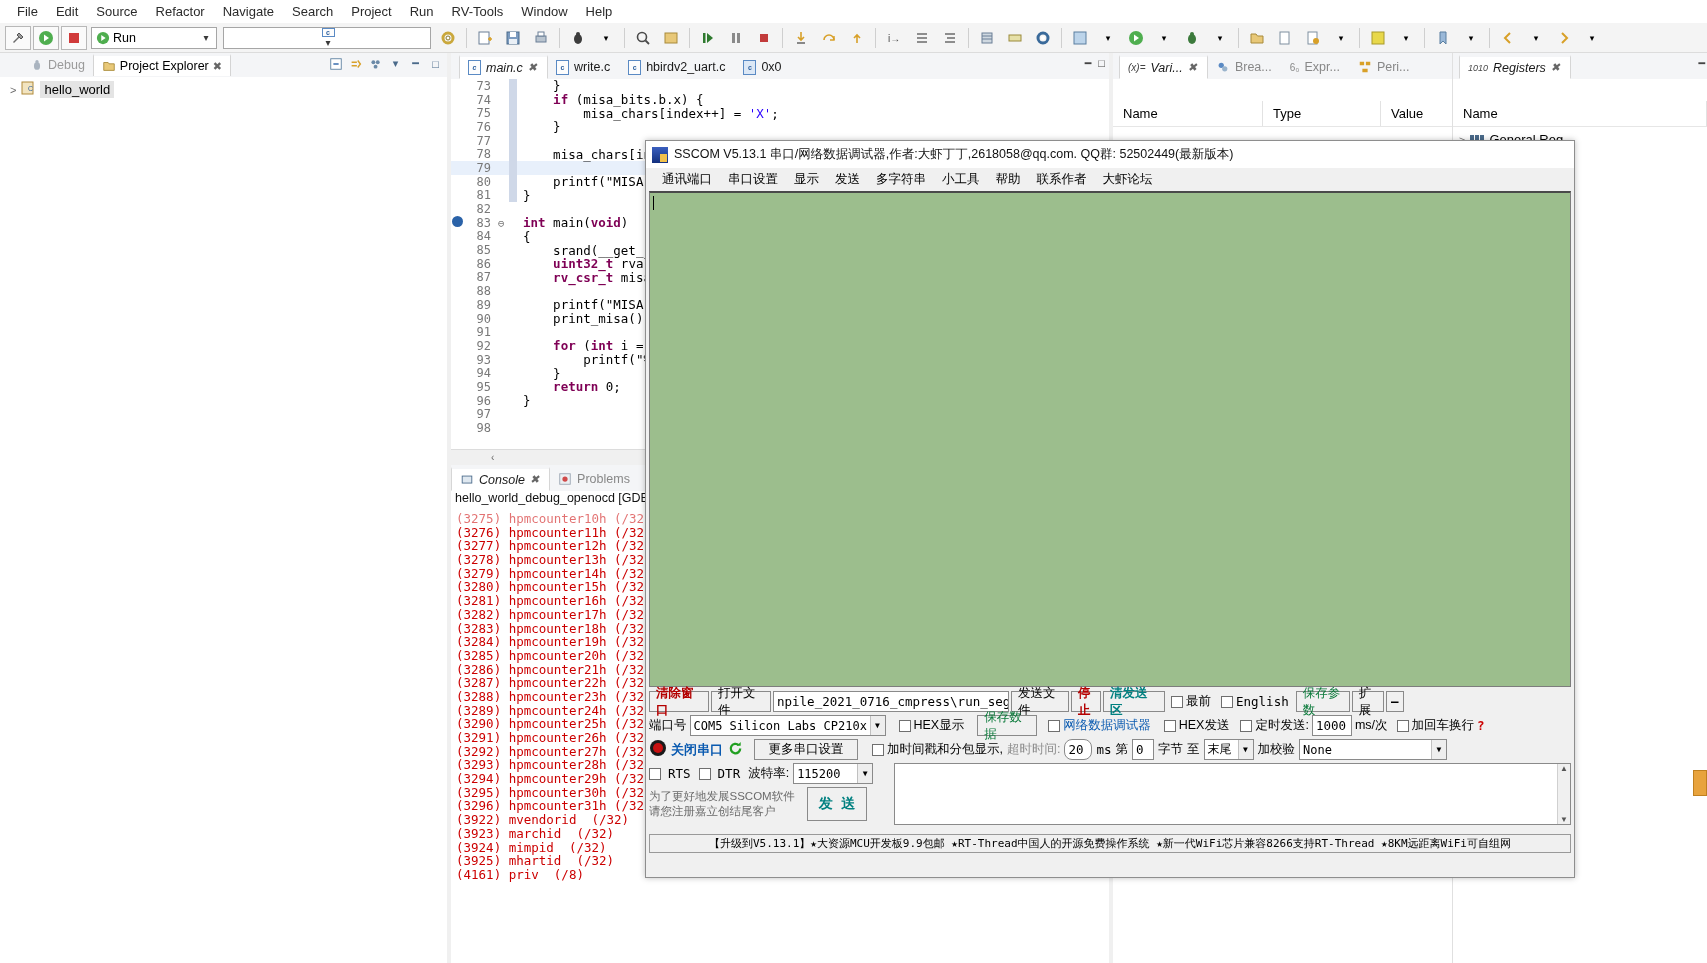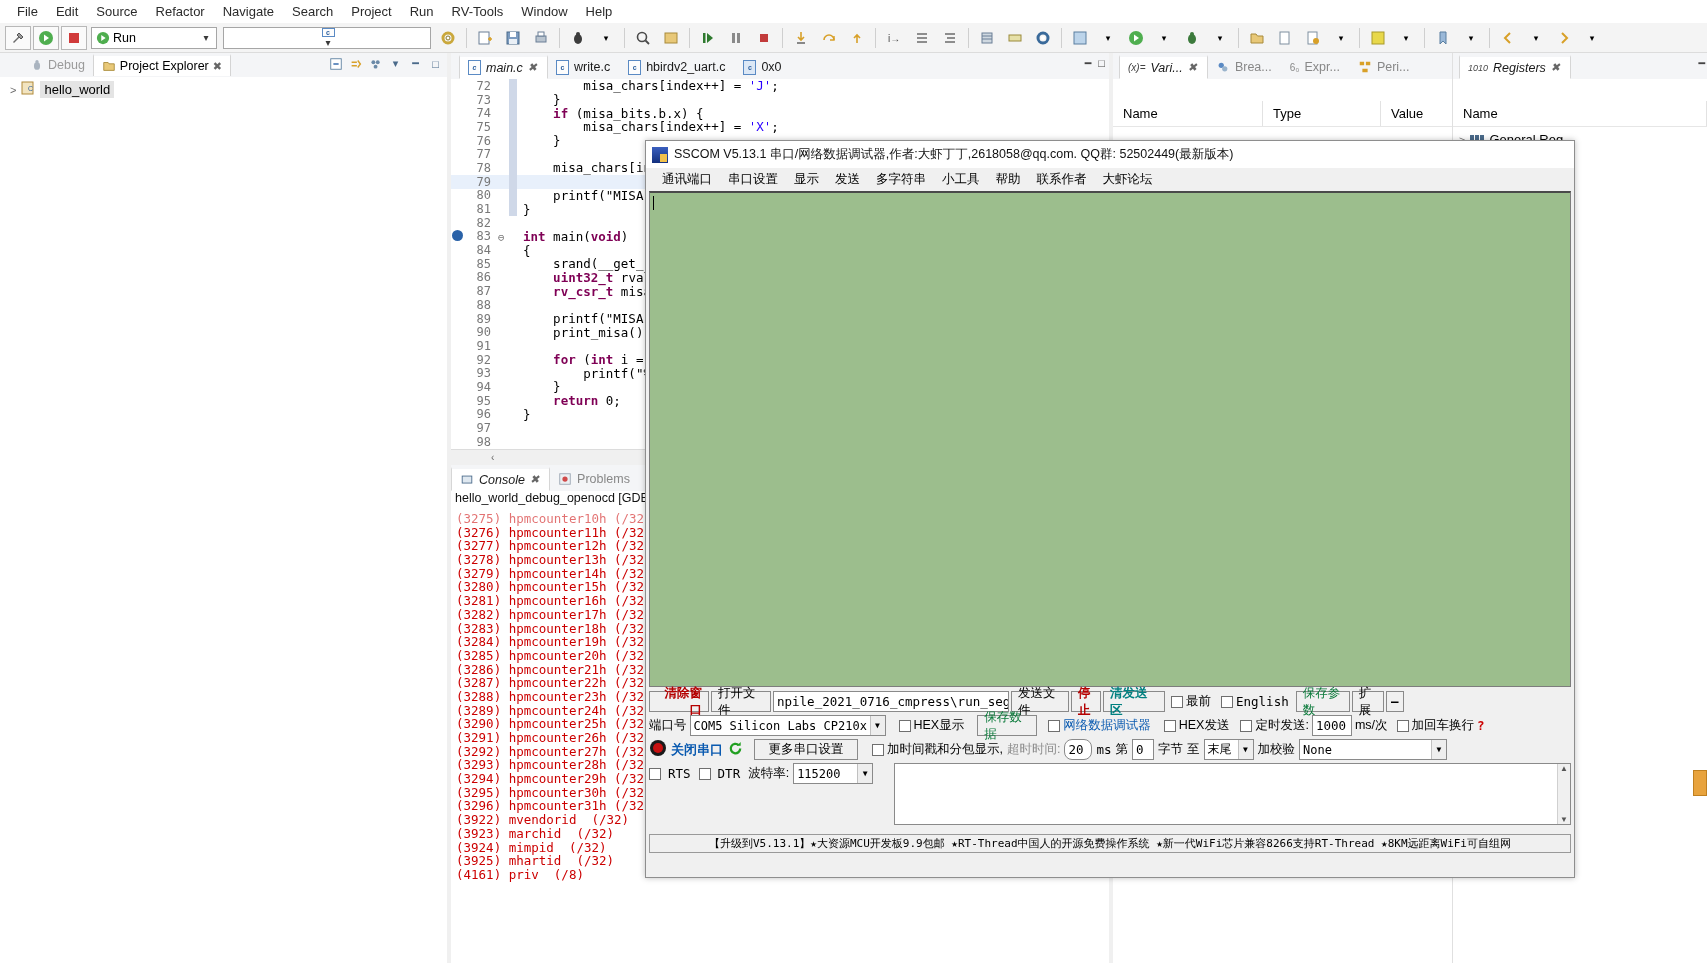--- a/index.html
+++ b/index.html
@@ -455,21 +455,20 @@
           <span class="ficon box" style="background:#dce8f6;">c</span>
           <span>0x0</span>
         </div>
         <div class="win-btns">
           <span>━</span>
           <span>□</span>
         </div>
       </div>
 
       <div class="codearea" id="codeLines">
-          <div class="codeline"><span style="width:13px;display:inline-block;text-align:center;"></span><span class="ln">72</span><span style="width:11px;display:inline-block;"></span><span class="chg m"></span><span class="ctext">        misa_chars[index++] = <span class="str">'J'</span>;</span></div>
           <div class="codeline"><span style="width:13px;display:inline-block;text-align:center;"></span><span class="ln">73</span><span style="width:11px;display:inline-block;"></span><span class="chg m"></span><span class="ctext">    }</span></div>
           <div class="codeline"><span style="width:13px;display:inline-block;text-align:center;"></span><span class="ln">74</span><span style="width:11px;display:inline-block;"></span><span class="chg m"></span><span class="ctext">    <span class="kw">if</span> (misa_bits.b.x) {</span></div>
           <div class="codeline"><span style="width:13px;display:inline-block;text-align:center;"></span><span class="ln">75</span><span style="width:11px;display:inline-block;"></span><span class="chg m"></span><span class="ctext">        misa_chars[index++] = <span class="str">'X'</span>;</span></div>
           <div class="codeline"><span style="width:13px;display:inline-block;text-align:center;"></span><span class="ln">76</span><span style="width:11px;display:inline-block;"></span><span class="chg m"></span><span class="ctext">    }</span></div>
           <div class="codeline"><span style="width:13px;display:inline-block;text-align:center;"></span><span class="ln">77</span><span style="width:11px;display:inline-block;"></span><span class="chg m"></span><span class="ctext"></span></div>
           <div class="codeline"><span style="width:13px;display:inline-block;text-align:center;"></span><span class="ln">78</span><span style="width:11px;display:inline-block;"></span><span class="chg m"></span><span class="ctext">    misa_chars[index++] =</span></div>
           <div class="codeline hl"><span style="width:13px;display:inline-block;text-align:center;"></span><span class="ln">79</span><span style="width:11px;display:inline-block;"></span><span class="chg m"></span><span class="ctext"></span></div>
           <div class="codeline"><span style="width:13px;display:inline-block;text-align:center;"></span><span class="ln">80</span><span style="width:11px;display:inline-block;"></span><span class="chg m"></span><span class="ctext">    printf("MISA: RV%s\r</span></div>
           <div class="codeline"><span style="width:13px;display:inline-block;text-align:center;"></span><span class="ln">81</span><span style="width:11px;display:inline-block;"></span><span class="chg m"></span><span class="ctext">}</span></div>
           <div class="codeline"><span style="width:13px;display:inline-block;text-align:center;"></span><span class="ln">82</span><span style="width:11px;display:inline-block;"></span><span class="chg "></span><span class="ctext"></span></div>
@@ -676,21 +675,21 @@
     </div>
 
     <div class="ss-recv" style="height:496px;">
       <span class="caret"></span>
       <span></span>
     </div>
 
     <div class="ss-panel" style="bottom:46px; height:140px;">
 
       <div class="row" style="gap:2px;margin-bottom:3px;">
-        <div class="btn red" style="width:60px;text-align:right;">清除窗口</div>
+        <div class="btn red" style="width:60px;">清除窗口</div>
         <div class="btn" style="width:60px;">打开文件</div>
         <div class="txt" style="width:236px;">npile_2021_0716_cmpress\run_seg_cnt\fii.bin</div>
         <div class="btn" style="width:58px;">发送文件</div>
         <div class="btn red" style="width:30px;">停止</div>
         <div class="btn teal" style="width:62px;">清发送区</div>
         <div class="row" style="margin-left:4px;">
           <span class="cb"></span>
           <span class="lbl cn">最前</span>
         </div>
         <div class="row" style="margin-left:8px;">
@@ -777,20 +776,27 @@
             <span class="cb"></span>
             <span class="lbl">RTS</span>
             <span class="cb" style="margin-left:4px;"></span>
             <span class="lbl">DTR</span>
             <span class="lbl cn" style="margin-left:4px;">波特率:</span>
             <div class="dd" style="width:80px;">
               <span class="val">115200</span>
               <span class="arw">▼</span>
             </div>
           </div>
+          <div class="row" style="gap:8px;">
+            <div style="font-size:11.5px;color:#6b6b6b;line-height:15px;width:150px;">
+              <div>为了更好地发展SSCOM软件</div>
+              <div>请您注册嘉立创结尾客户</div>
+            </div>
+            <div class="btn teal" style="width:60px;height:34px;font-size:14px;">发  送</div>
+          </div>
         </div>
         <div class="sendbox" style="flex:1;height:62px;display:flex;">
           <div style="flex:1;padding:2px 4px;font-size:12.5px;font-family:'DejaVu Sans Mono','Liberation Mono',monospace;"></div>
           <div class="scrollv">
             <span>▲</span>
             <span>▼</span>
           </div>
         </div>
       </div>
     </div>

